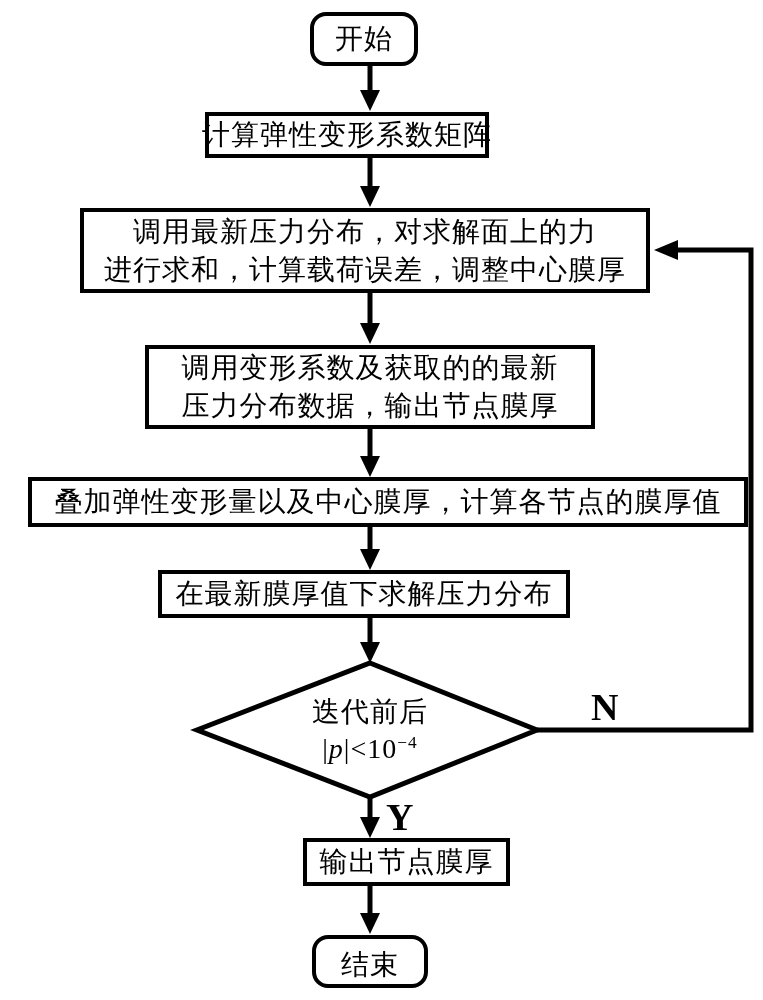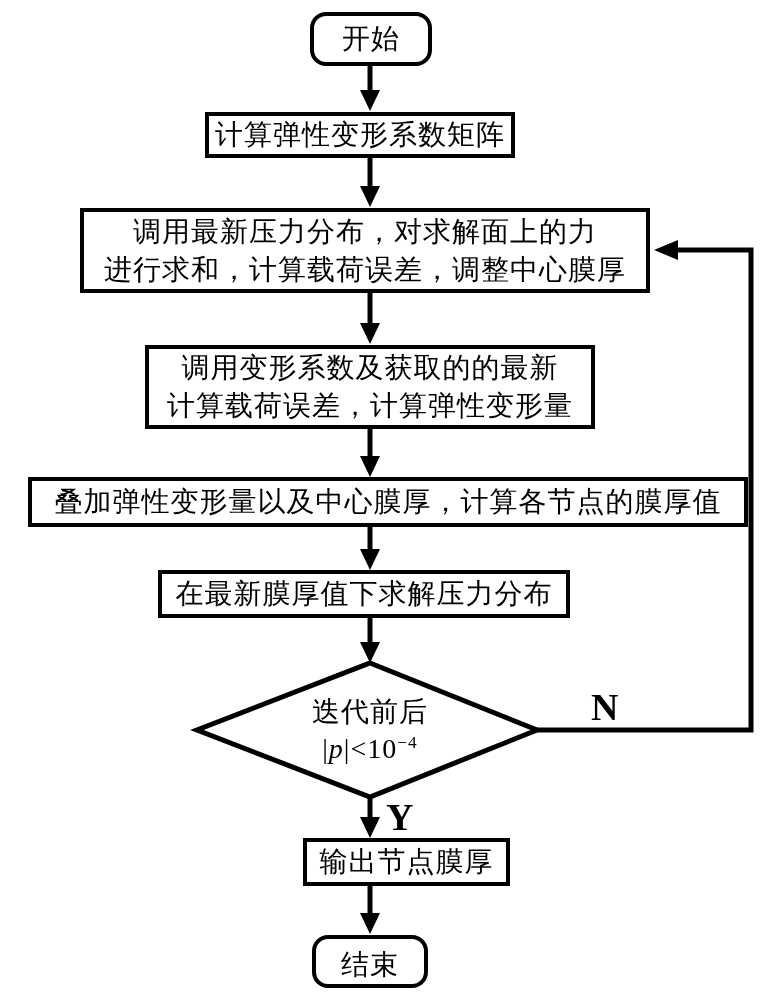--- a/index.html
+++ b/index.html
@@ -99,36 +99,36 @@
     <polyline points="537,730 751,730 751,250 676,250" fill="none" stroke="#000" stroke-width="5" stroke-linejoin="miter"></polyline>
     <polygon points="654,250 678,240 678,260" fill="#000"></polygon>
 
     <line x1="370" y1="797" x2="370" y2="820" stroke="#000" stroke-width="5"></line>
     <polygon points="370,838 360,817 380,817" fill="#000"></polygon>
 
     <line x1="370" y1="886" x2="370" y2="916" stroke="#000" stroke-width="5"></line>
     <polygon points="370,934 360,913 380,913" fill="#000"></polygon>
   </svg>
 
-  <div class="node terminal" style="left:310px; top:12px; width:122px; height:54px;">
+  <div class="node terminal" style="left:310px; top:12px; width:108px; height:54px;">
     <div>开始</div>
   </div>
 
-  <div class="node" style="left:205px; top:112px; width:310px; height:46px;">
+  <div class="node" style="left:205px; top:112px; width:284px; height:46px;">
     <div>计算弹性变形系数矩阵</div>
   </div>
 
   <div class="node" style="left:80px; top:208px; width:570px; height:85px;">
     <div>调用最新压力分布，对求解面上的力</div>
     <div>进行求和，计算载荷误差，调整中心膜厚</div>
   </div>
 
   <div class="node" style="left:145px; top:345px; width:450px; height:84px;">
     <div>调用变形系数及获取的的最新</div>
-    <div>计算载荷误差，计算弹性变形量</div>
+    <div>压力分布数据，输出节点膜厚</div>
   </div>
 
   <div class="node" style="left:8px; top:477px; width:720px; height:50px;margin-left:20px;">
     <div>叠加弹性变形量以及中心膜厚，计算各节点的膜厚值</div>
   </div>
 
   <div class="node" style="left:158px; top:570px; width:412px; height:48px;">
     <div>在最新膜厚值下求解压力分布</div>
   </div>
 

